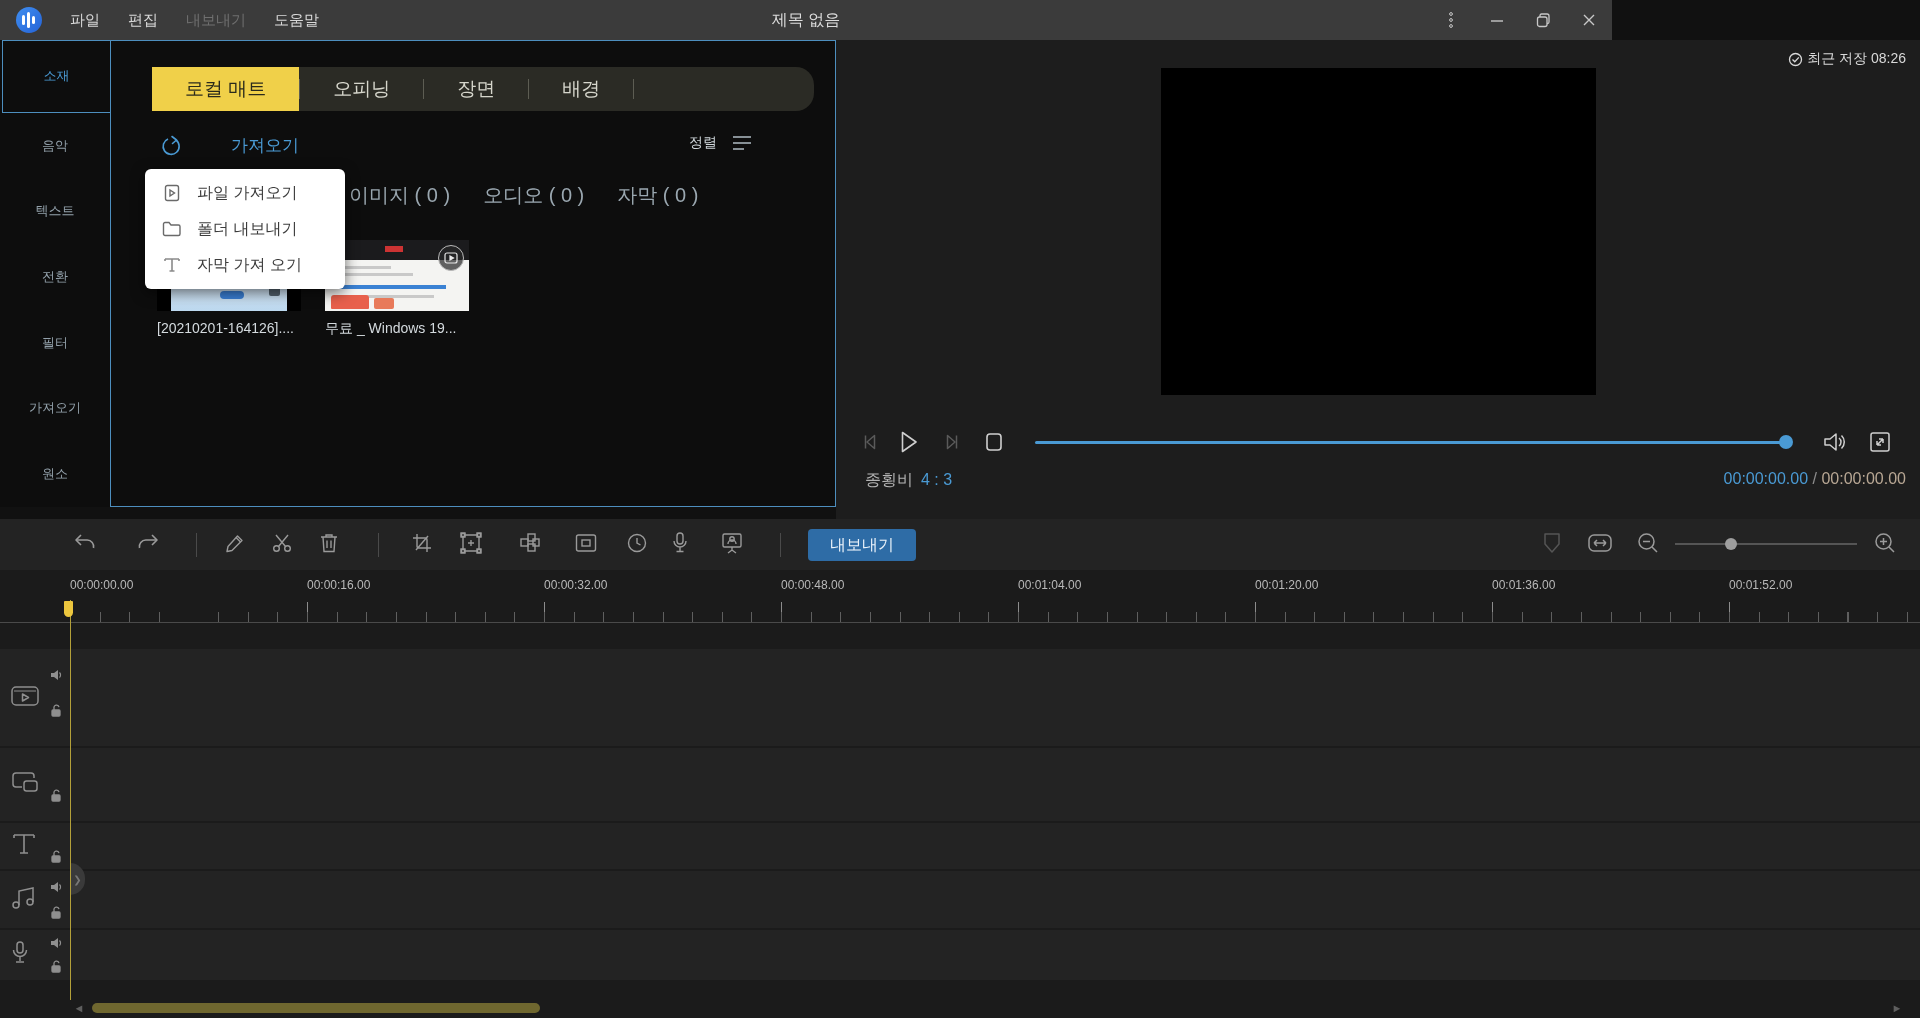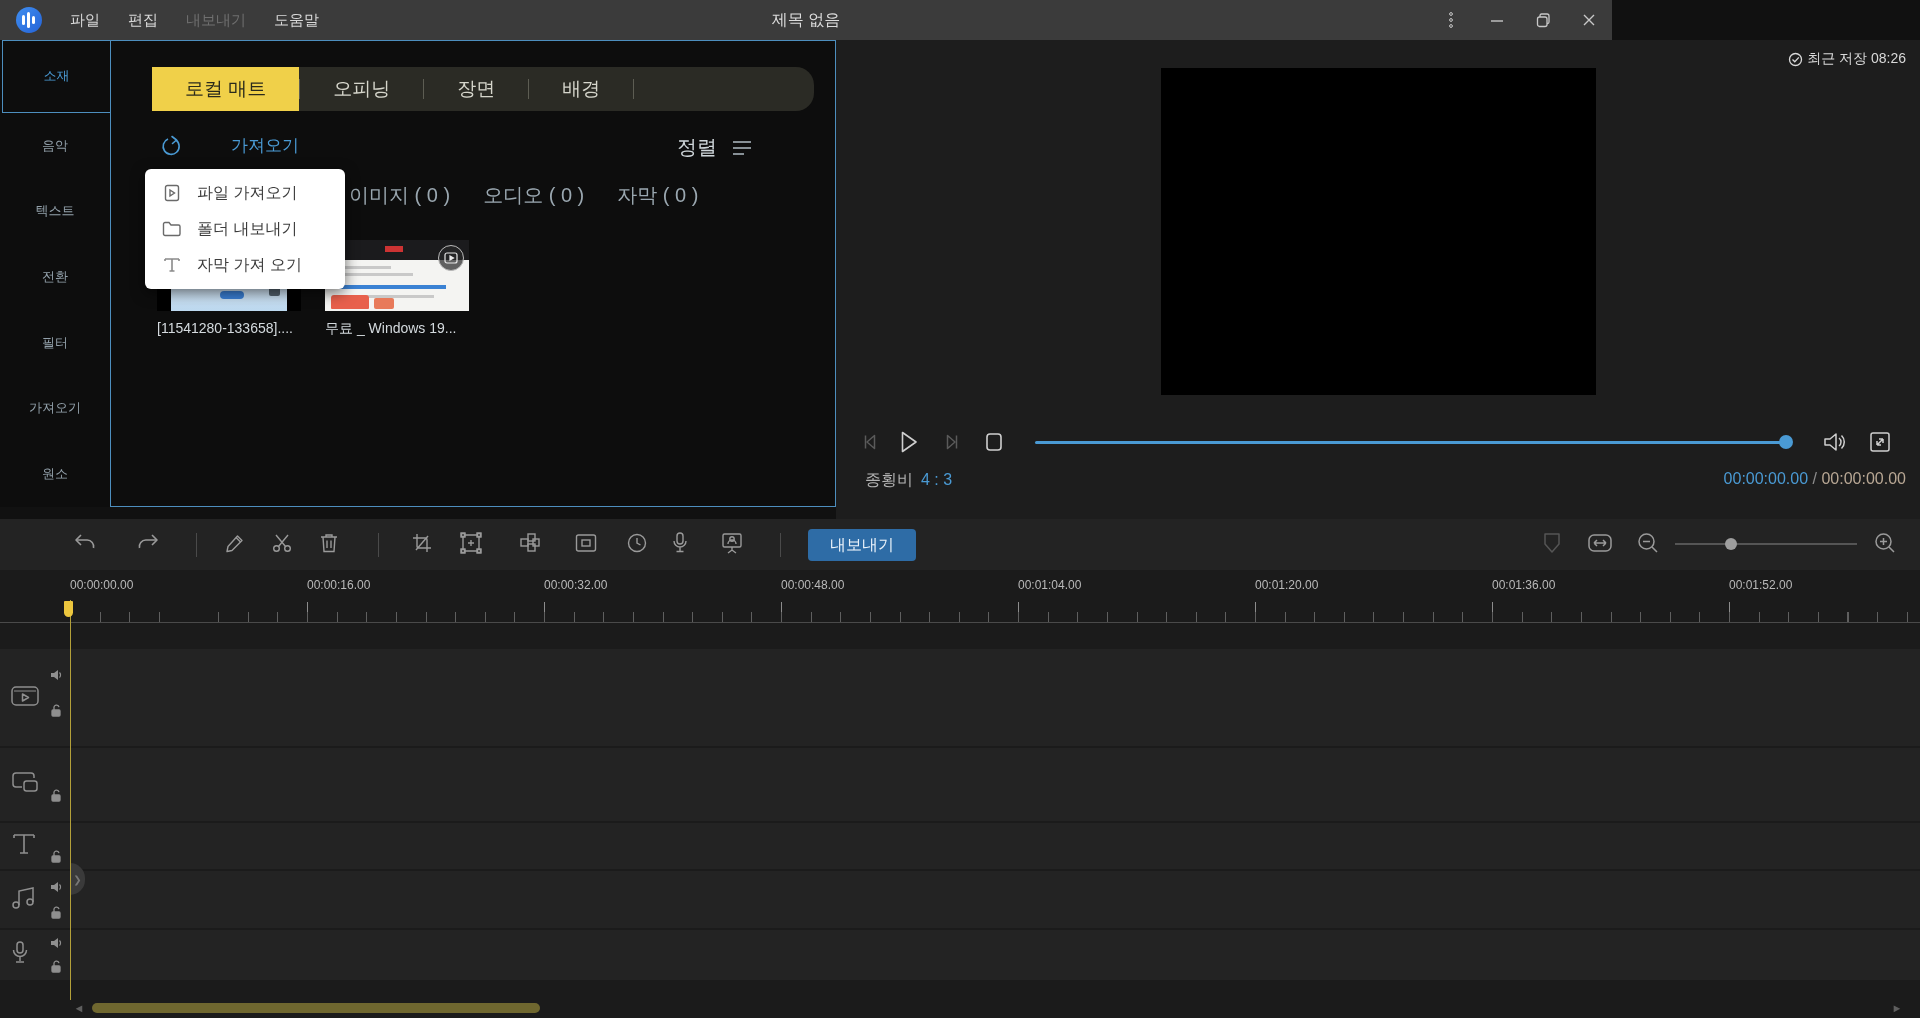--- a/index.html
+++ b/index.html
@@ -23,21 +23,21 @@
   .sidenav-item.active { color:#4a9ad4; border:1px solid #4d8ebe; border-right:none; margin-left:2px; background:#0d0d0d; flex:1.08; }
 
   
   .media-panel { position:absolute; top:40px; left:110px; width:726px; height:467px; background:#0d0d0d; border:1px solid #4d8ebe; }
   .tabs-bar { position:absolute; left:41px; top:26px; width:662px; height:44px; background:#2b2b25; display:flex; align-items:stretch;border-radius:18px; }
   .tab { display:flex; align-items:center; padding:0 33px; color:#d6d6cc; font-size:19px; }
   .tab.active { background:#f0d049; color:#2a2a1c; }
   .tab-sep { width:1px; height:20px; background:#5d5d53; align-self:center; }
   .import-row { position:absolute; left:49px; top:93px; display:flex; align-items:center; color:#4a9ad4; font-size:17px;gap:37px; }
   .import-row .lbl { margin-left:12px; }
-  .sort-wrap { position:absolute; right:82px; top:93px; display:flex; align-items:center; color:#cfd6da; font-size:20px; }
+  .sort-wrap { position:absolute; right:82px; top:93px; display:flex; align-items:center; color:#cfd6da; font-size:14px; }
   .filter-row { position:absolute; left:238px; top:141px; display:flex; gap:33px; color:#9aa7b0; font-size:20px; }
   .thumb { position:absolute; top:199px; width:144px; height:71px; background:#000; overflow:hidden; }
   .thumb1 { left:46px; }
   .thumb2 { left:214px; }
   .thumb-label { position:absolute; top:279px; color:#d4dade; font-size:14px; white-space:nowrap; }
   .t1-inner { position:absolute; left:14px; right:14px; top:0; bottom:0; background:linear-gradient(180deg,#eef4fb 0%,#dcebf8 55%,#bcd8ef 100%); }
   .t1-line { position:absolute; left:34%; top:36%; width:32%; height:3px; background:#9fb0bd; }
   .t1-bar { position:absolute; left:18%; top:55%; width:64%; height:3px; background:#c6cdd4; }
   .t1-fill { width:100%; height:100%; background:#4a90d9; }
   .t1-btn { position:absolute; left:42%; top:72%; width:24px; height:8px; border-radius:4px; background:#3a7fd5; }
@@ -222,21 +222,21 @@
         <div class="t2-laptop"></div>
         <div class="t2-laptop2"></div>
       </div>
       <div class="play-badge">
         <svg width="14" height="12" viewBox="0 0 14 12" fill="none" stroke="#e8e8e8" stroke-width="1.2">
             <rect x="1" y="1" width="12" height="10" rx="2"></rect>
             <path d="M6 4 L9.5 6 L6 8 Z" fill="#e8e8e8"></path>
           </svg>
       </div>
     </div>
-    <span class="thumb-label" style="left:46px">[11541280-133658]....</span>
+    <span class="thumb-label" style="left:46px">[20210201-164126]....</span>
     <span class="thumb-label" style="left:214px">무료 _ Windows 19...</span>
 
     <div class="dropdown">
       <div class="dd-item">
         <span class="dd-ico">
           <svg width="18" height="18" viewBox="0 0 18 18" fill="none" stroke="#6a6a6a" stroke-width="1.4">
               <rect x="2.5" y="1.5" width="13" height="15" rx="2"></rect>
               <path d="M7 6 L11.5 9 L7 12 Z"></path>
             </svg>
         </span>

